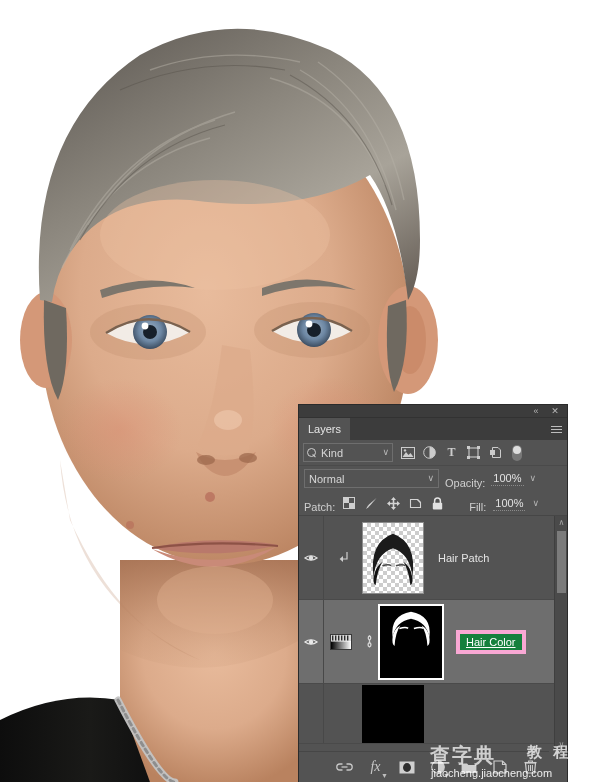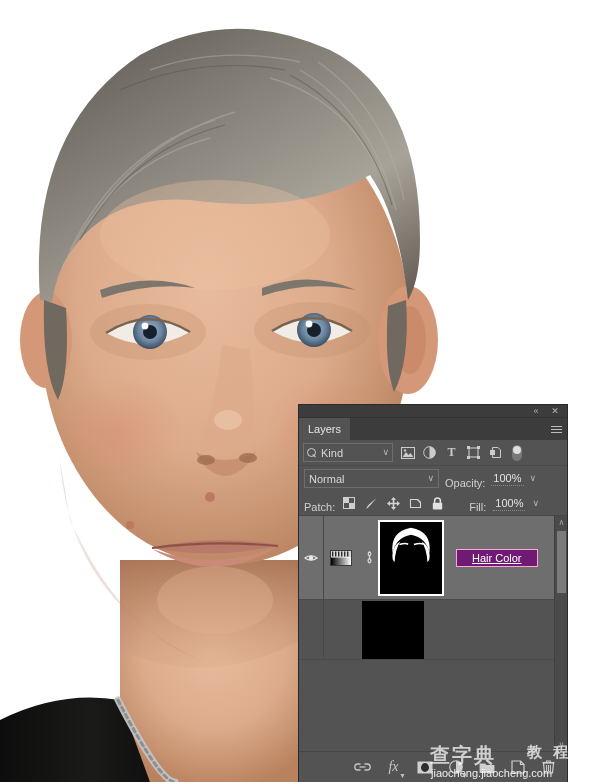--- a/index.html
+++ b/index.html
@@ -202,23 +202,23 @@
   }
   .thumb svg { position: absolute; inset: 0; width: 100%; height: 100%; }
 
   .layer-name {
     margin-left: 14px;
     font-size: 11px;
     color: #e4e4e4;
     white-space: nowrap;
   }
   .layer-name.editing {
-    border: 1px solid #f9a8d4;
-    background: #701a75;
-    padding: 2px 15px;
+    border: 4px solid #f9a8d4;
+    background: #15803d;
+    padding: 2px 6px;
     text-decoration: underline;
     color: #ffffff;
   }
 
   
   .vscroll {
     position: absolute; right: 0; top: 111px; bottom: 31px;
     width: 13px;
     background: #4a4a4a;
     border-left: 1px solid #3f3f3f;
@@ -232,21 +232,21 @@
   .vs-down { bottom: 0; }
   .vs-thumb {
     position: absolute; left: 2px; top: 15px;
     width: 9px; height: 62px;
     background: #7b7b7b;
     cursor: pointer;
   }
 
   
   .panel-bottom {
-    position: absolute; left: 0; right: 0; bottom: 0;
+    position: absolute; left: 0; right: 18px; bottom: 0;
     height: 31px;
     background: #535353;
     border-top: 1px solid #464646;
     display: flex; align-items: center; justify-content: flex-end;
     padding-right: 10px;
     gap: 14px;
   }
   .bico {
     width: 17px; height: 17px;
     display: flex; align-items: center; justify-content: center;
@@ -515,20 +515,44 @@
           </svg>
         </div>
       </div>
       <span class="field-label" style="margin-left:18px;">Fill:</span>
       <span class="num-field">100%</span>
       <span class="mini-caret">∨</span>
     </div>
 
     <div class="layers-list">
 
+      <div class="layer-row">
+        <div class="eye-cell">
+          <svg class="eye" viewBox="0 0 16 11">
+            <path d="M1 5.5 Q8 0.4 15 5.5 Q8 10.6 1 5.5 Z" fill="none" stroke="#e0e0e0" stroke-width="1.2"></path>
+            <circle cx="8" cy="5.5" r="2.6" fill="#e0e0e0"></circle>
+          </svg>
+        </div>
+        <div class="clip-cell">
+          <svg width="11" height="13" viewBox="0 0 11 13">
+            <path d="M9 1 V8 H3" fill="none" stroke="#cfcfcf" stroke-width="1.2"></path>
+            <path d="M5 5 L1.6 8 L5 11 Z" fill="#cfcfcf"></path>
+          </svg>
+        </div>
+        <div class="thumb checker masked-sel" style="outline:none;">
+          <svg viewBox="0 0 62 72" preserveAspectRatio="none">
+            <path d="M11,56 Q6,20 31,11 Q56,20 51,56 Q49,32 31,26 Q13,32 11,56 Z" fill="#1b1b1b"></path>
+            <path d="M11,56 Q10,62 13,64 Q15,48 20,40 Q13,44 11,56 Z" fill="#141414"></path>
+            <path d="M51,56 Q52,62 49,64 Q47,48 42,40 Q49,44 51,56 Z" fill="#141414"></path>
+            <path d="M20,44 Q27,42 29,44" stroke="#4a4a4a" stroke-width="1.5" fill="none"></path>
+            <path d="M34,44 Q41,42 44,44" stroke="#4a4a4a" stroke-width="1.5" fill="none"></path>
+          </svg>
+        </div>
+        <div class="layer-name">Hair Patch</div>
+      </div>
 
       <div class="layer-row selected">
         <div class="eye-cell">
           <svg class="eye" viewBox="0 0 16 11">
             <path d="M1 5.5 Q8 0.4 15 5.5 Q8 10.6 1 5.5 Z" fill="none" stroke="#e8e8e8" stroke-width="1.2"></path>
             <circle cx="8" cy="5.5" r="2.6" fill="#e8e8e8"></circle>
           </svg>
         </div>
         <div class="adj-cell">
           <svg width="22" height="16" viewBox="0 0 22 16">

